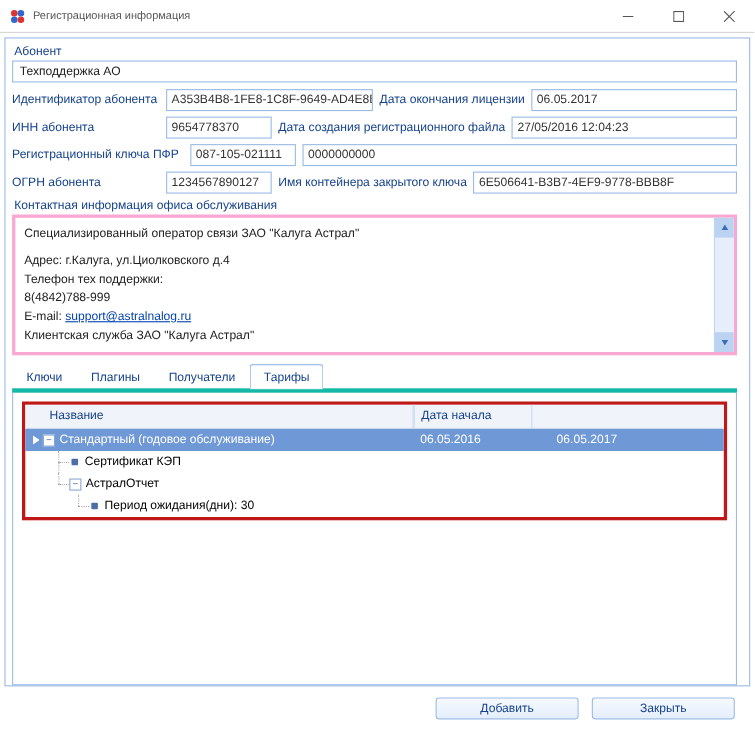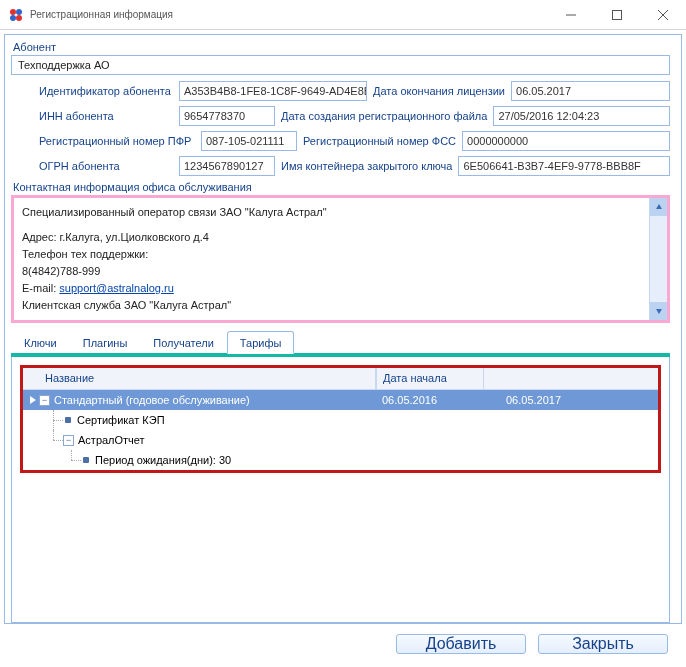--- a/index.html
+++ b/index.html
@@ -8,21 +8,21 @@
     .titlebar-icon { width: 16px; height: 16px; margin: 0 6px 0 8px; }
     .titlebar-icon svg { width: 16px; height: 16px; }
     .titlebar-title { flex: 1; color: #555; font-size: 10px; }
     .win-controls { display: flex; height: 100%; }
     .win-btn { width: 46px; display: flex; align-items: center; justify-content: center; color: #555; }
     .win-btn svg { width: 10px; height: 10px; stroke: #555; stroke-width: 1; fill: none; }
     .outer { padding: 4px 4px 0 4px; height: calc(100% - 30px); }
     .panel-border { border: 1px solid #9abae6; height: 590px; padding: 2px 11px 6px 6px; background: #fff; }
     .section-title { color: #15428b; margin: 4px 2px 2px 2px; }
     .subscriber-box { border: 1px solid #9abae6; padding: 3px 6px; color: #222; margin-bottom: 6px; }
-    .form-row { display: flex; align-items: center; margin-bottom: 5px; gap: 6px; margin-left: 28px; }
+    .form-row { display: flex; align-items: center; margin-bottom: 5px; gap: 6px; }
     .form-label { color: #15428b; white-space: nowrap; }
     .field { border: 1px solid #9abae6; padding: 2px 4px; color: #333; background: #fff; height: 20px; display: inline-flex; align-items: center; overflow: hidden; white-space: nowrap; }
     .contact-box { border: 3px solid #f9a8d4; margin-bottom: 8px; display: flex; }
     .contact-text { padding: 6px 8px; color: #222; line-height: 1.55; flex: 1; }
     .contact-text a { color: #0645ad; text-decoration: underline; }
     .scrollbar { width: 18px; background: #e6eefc; display: flex; flex-direction: column; justify-content: space-between; border-left: 1px solid #c2d6f0; }
     .scroll-arrow { background: #bcd2f1; height: 18px; display: flex; align-items: center; justify-content: center; }
     .scroll-arrow svg { width: 8px; height: 8px; fill: #3a6db8; }
     .tabs { display: flex; border-bottom: 4px solid #14b8a6; height: 26px; }
     .tab { padding: 5px 12px; color: #15428b; border: 1px solid transparent; border-bottom: none; cursor: pointer; }
@@ -45,21 +45,21 @@
     .treeline { width: 18px; height: 20px; position: relative; flex-shrink: 0; }
     .treeline::before { content: ''; position: absolute; left: 8px; top: 0; bottom: 0; border-left: 1px dotted #aaa; }
     .treeline.tee::after { content: ''; position: absolute; left: 8px; top: 10px; width: 10px; border-top: 1px dotted #aaa; }
     .treeline.elbow::before { bottom: 50%; }
     .treeline.elbow::after { content: ''; position: absolute; left: 8px; top: 10px; width: 10px; border-top: 1px dotted #aaa; }
     .expander { width: 11px; height: 11px; border: 1px solid #8ba8d3; background: #fff; display: inline-flex; align-items: center; justify-content: center; font-size: 9px; line-height: 1; color: #4d6fa5; margin-right: 4px; flex-shrink: 0; cursor: pointer; }
     .row-caret { width: 12px; display: inline-flex; align-items: center; justify-content: center; flex-shrink: 0; }
     .row-caret svg { width: 6px; height: 8px; fill: #4d6fa5; }
     .bullet { width: 6px; height: 6px; background: #4d6fa5; border-radius: 1px; display: inline-block; margin: 0 6px 0 2px; flex-shrink: 0; }
     .footer { display: flex; justify-content: flex-end; gap: 12px; padding: 10px 14px 0 0; }
-    .btn { min-width: 130px; height: 20px; background: linear-gradient(#f6faff,#e4eefc); border: 1px solid #9abae6; color: #15428b; border-radius: 3px; cursor: pointer; font-size: 16px; }
+    .btn { min-width: 130px; height: 20px; background: linear-gradient(#f6faff,#e4eefc); border: 1px solid #9abae6; color: #15428b; border-radius: 3px; cursor: pointer; font-size: 11px; }
   </style>
 </head>
 <body>
 
 <div class="titlebar">
   <span class="titlebar-icon">
     <svg viewBox="0 0 16 16">
         <circle cx="5" cy="5" r="3" fill="#d33"></circle>
         <circle cx="11" cy="5" r="3" fill="#36c"></circle>
         <circle cx="5" cy="11" r="3" fill="#36c"></circle>
@@ -100,23 +100,22 @@
     </div>
 
     <div class="form-row">
       <span class="form-label" style="width:134px">ИНН абонента</span>
       <span class="field" style="width:96px">9654778370</span>
       <span class="form-label">Дата создания регистрационного файла</span>
       <span class="field" style="flex:1;min-width:110px">27/05/2016 12:04:23</span>
     </div>
 
     <div class="form-row">
-      <span class="form-label" style="width:156px">Регистрационный номер ПФР</span>
+      <span class="form-label" style="width:156px">Регистрационный ключа ПФР</span>
       <span class="field" style="width:96px">087-105-021111</span>
-      <span class="form-label">Регистрационный номер ФСС</span>
       <span class="field" style="flex:1">0000000000</span>
     </div>
 
     <div class="form-row">
       <span class="form-label" style="width:134px">ОГРН абонента</span>
       <span class="field" style="width:96px">1234567890127</span>
       <span class="form-label">Имя контейнера закрытого ключа</span>
       <span class="field" style="flex:1">6E506641-B3B7-4EF9-9778-BBB8F</span>
     </div>
 

